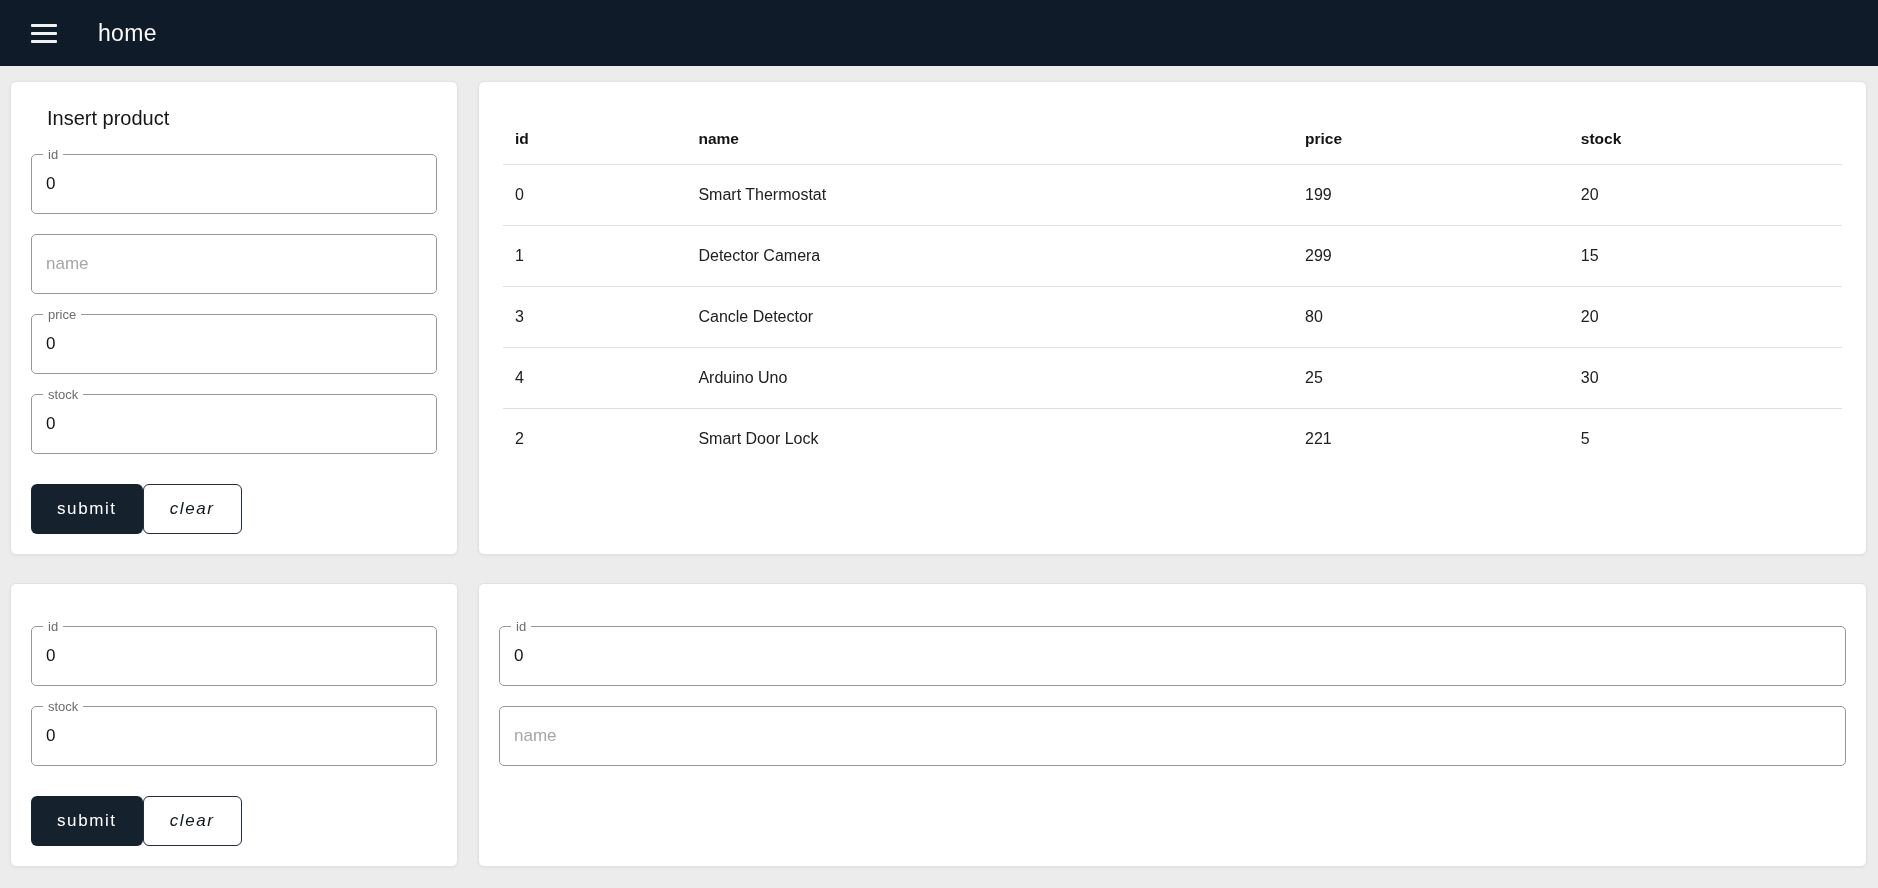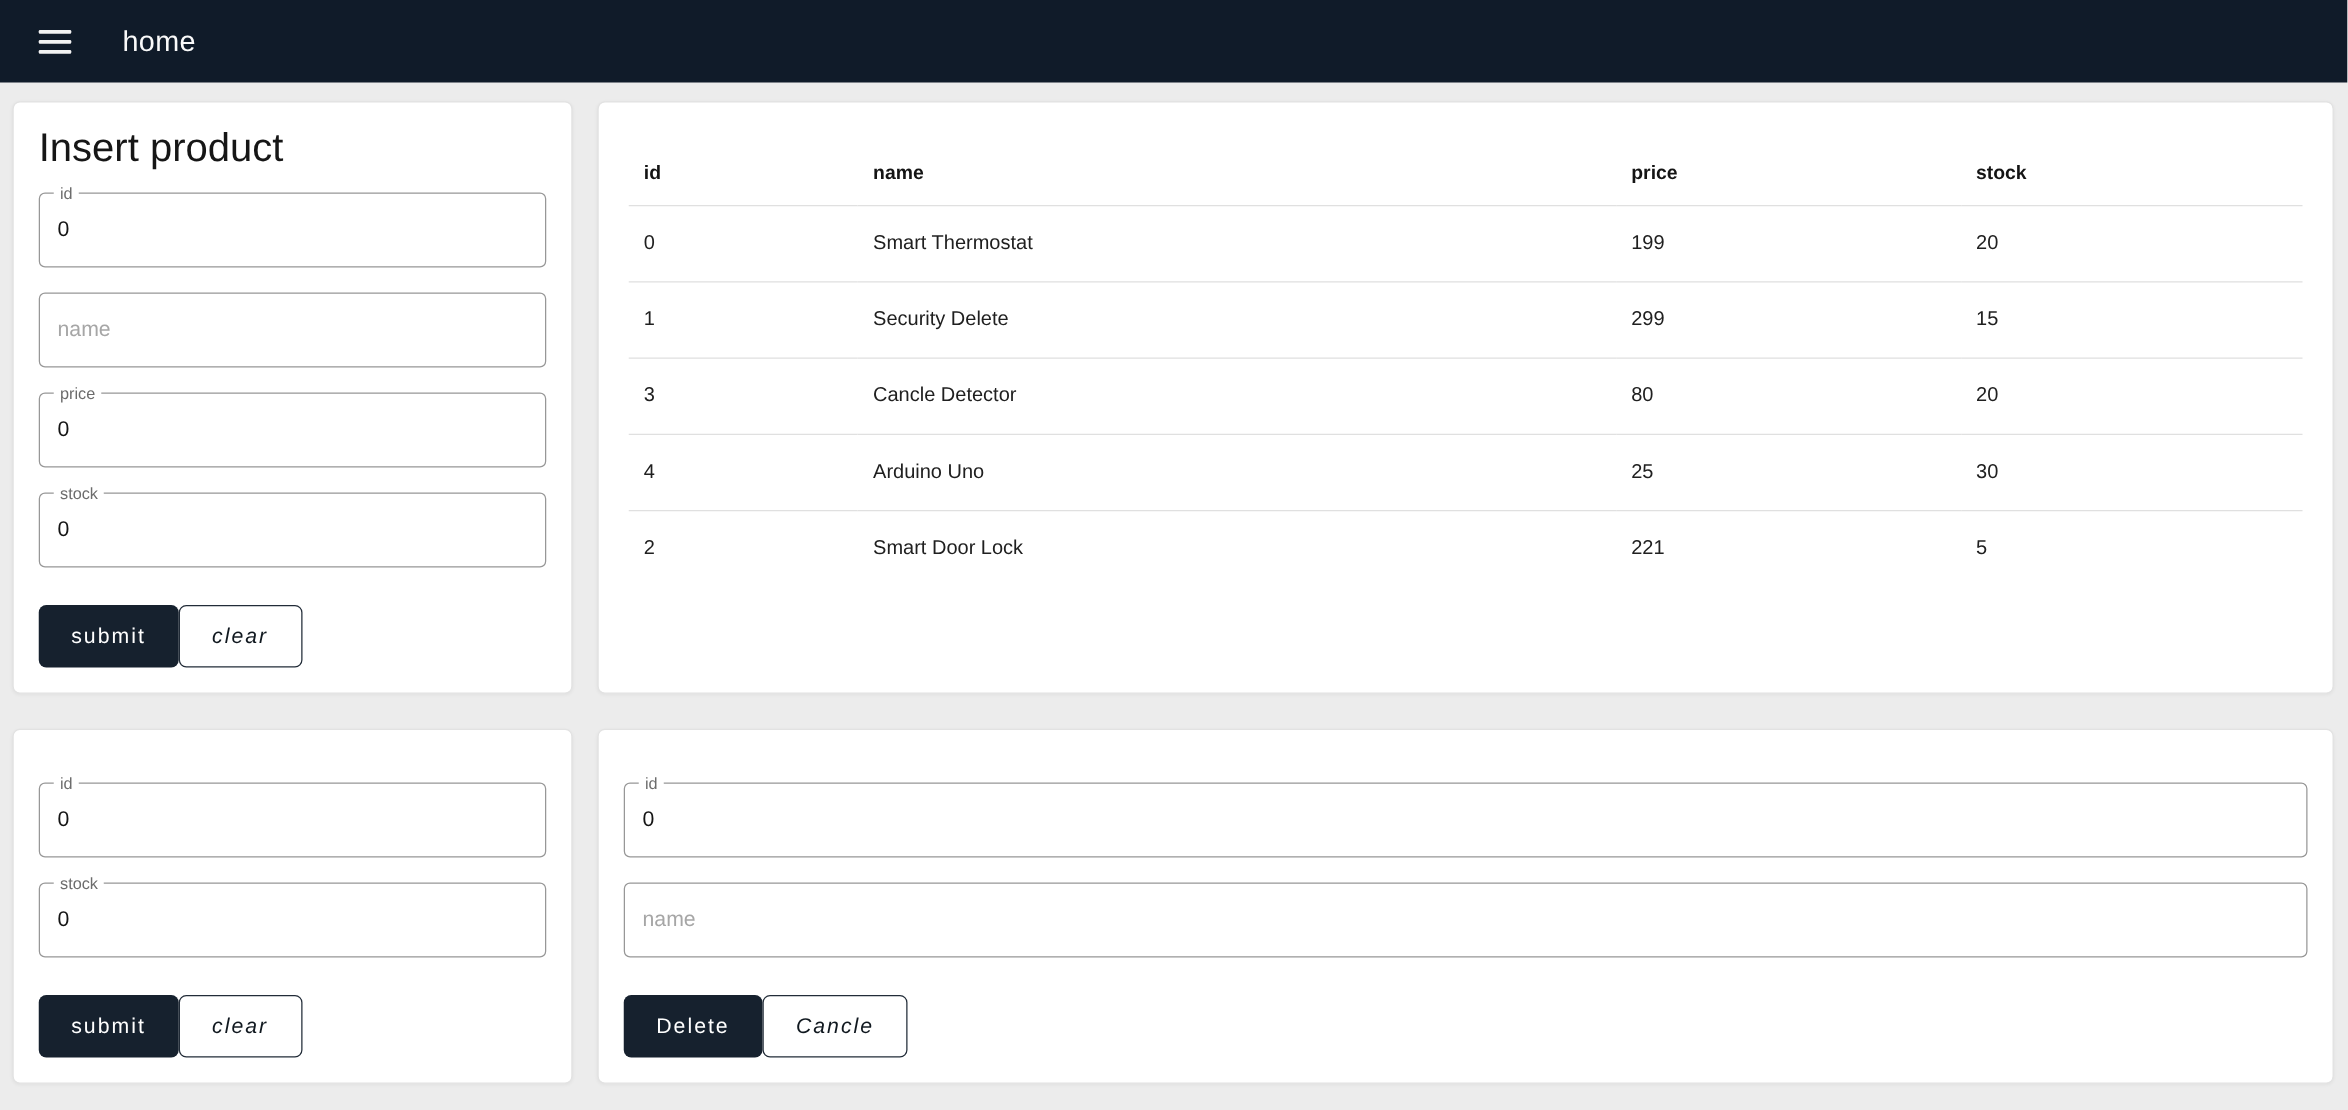--- a/index.html
+++ b/index.html
@@ -45,24 +45,24 @@
     align-items: stretch;
   }
   .card {
     background: #fff;
     border: 1px solid #e2e2e2;
     border-radius: 6px;
     box-shadow: 0 1px 3px rgba(0,0,0,.05);
     padding: 20px;
   }
   .card-title {
-    font-size: 32px;
+    font-size: 20px;
     font-weight: 400;
     color: #161616;
-    margin: 2px 0 0 0;
+    margin: 2px 0 0 16px;
     line-height: 28px;
   }
 
   
   .field {
     position: relative;
     height: 60px;
     border: 1px solid #979797;
     border-radius: 5px;
     margin-top: 20px;
@@ -197,21 +197,21 @@
       </thead>
       <tbody>
           <tr>
             <td>0</td>
             <td>Smart Thermostat</td>
             <td>199</td>
             <td>20</td>
           </tr>
           <tr>
             <td>1</td>
-            <td>Security Delete</td>
+            <td>Detector Camera</td>
             <td>299</td>
             <td>15</td>
           </tr>
           <tr>
             <td>3</td>
             <td>Cancle Detector</td>
             <td>80</td>
             <td>20</td>
           </tr>
           <tr>
@@ -252,19 +252,15 @@
 
     <div class="field first">
       <span class="notch-label">id</span>
       <input value="0" style="">
     </div>
 
     <div class="field">
       <input placeholder="name" style="">
     </div>
 
-    <div class="btn-row">
-      <button class="btn contained">Delete</button>
-      <button class="btn outlined">Cancle</button>
-    </div>
   </section>
 
 </main>
 
 </body></html>

